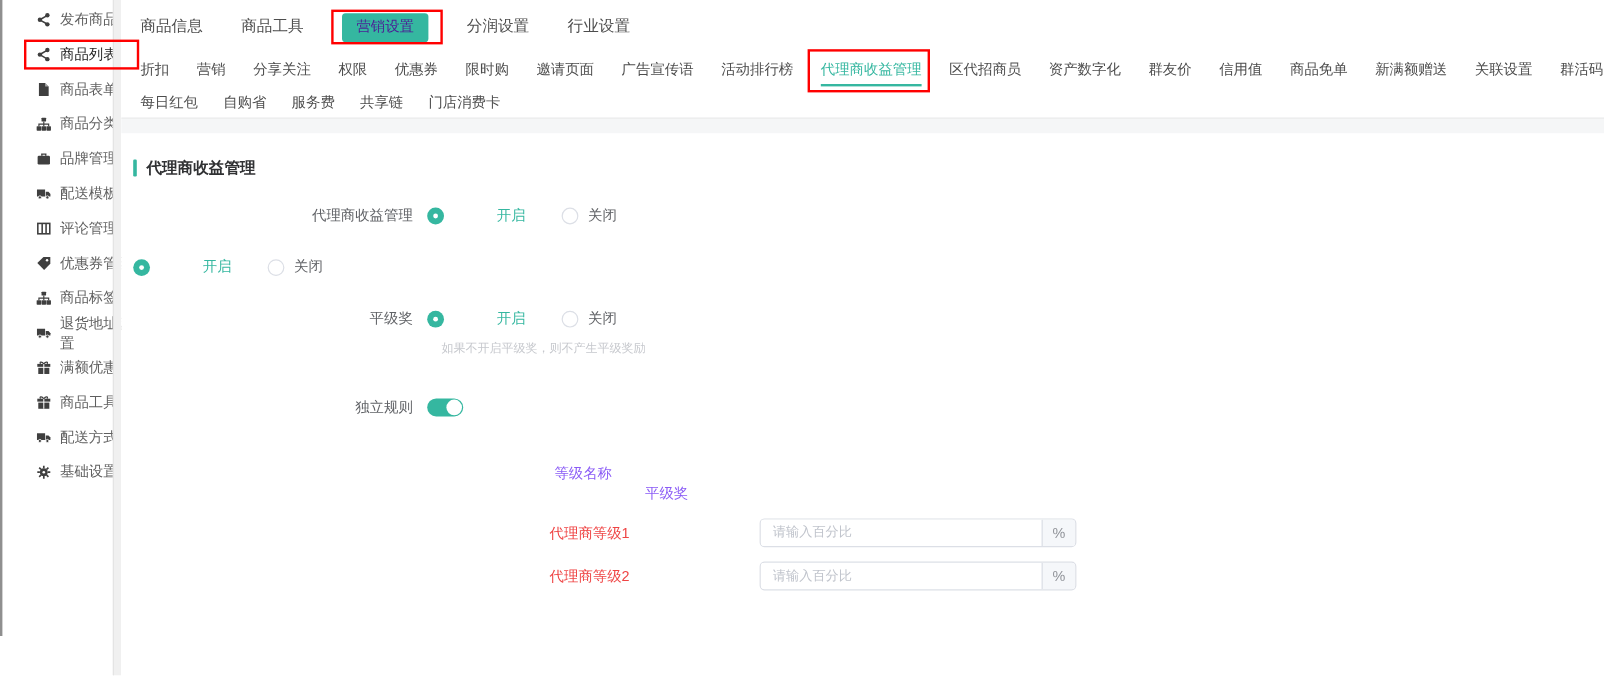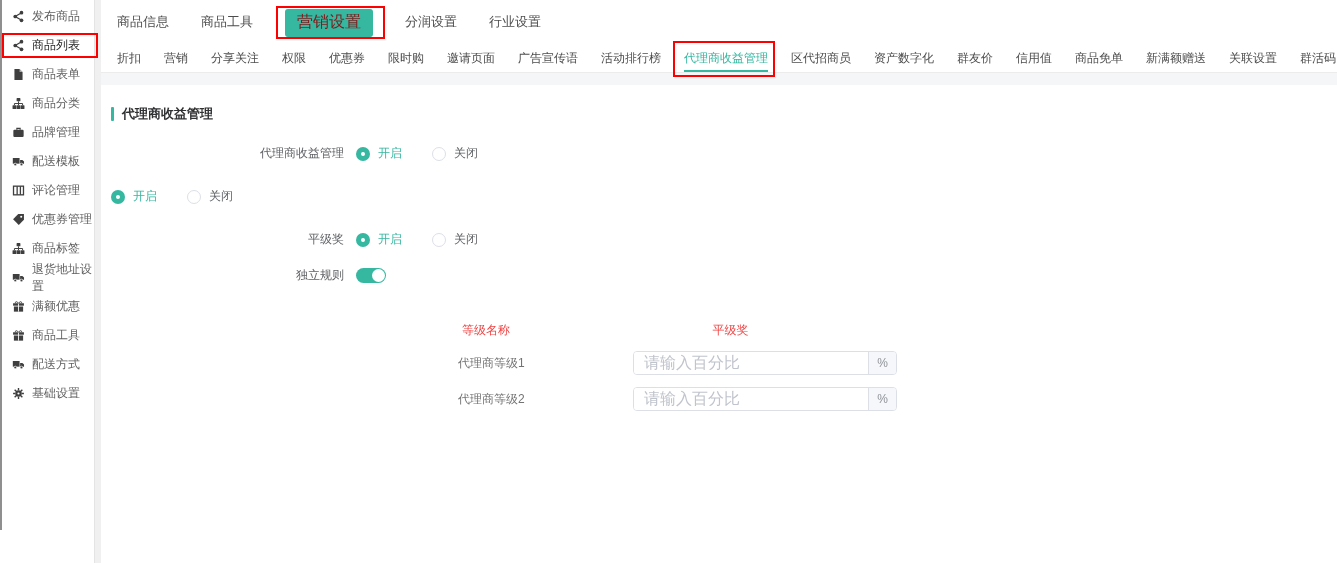--- a/index.html
+++ b/index.html
@@ -7,39 +7,39 @@
   body {
     font-family: "Liberation Sans","DejaVu Sans",sans-serif;
     font-size: 12px; color:#606266; background:#fff;
   }
   .app { position:relative; width:1337px; height:563px; background:#fff; }
 
   
   .left-line { position:absolute; left:0; top:0; width:2px; height:530px; background:#8f8f8f; }
 
   
-  .sidebar { position:absolute; left:2px; top:0; width:92px; height:100%; background:#fff; padding-top:2px; }
+  .sidebar { position:absolute; left:20px; top:0; width:92px; height:100%; background:#fff; padding-top:2px; }
   .side-item { position:relative; height:29px; display:flex; align-items:center; gap:7px; padding-left:10px; color:#5f5f5f; cursor:pointer; }
   .side-item .icon { width:13px; height:13px; flex:none; color:#3f3f3f; }
   .side-item.active { color:#1f1f1f; }
   .gutter { position:absolute; left:94px; top:0; width:7px; height:100%; background:#f0f0f0; border-left:1px solid #e4e4e4; }
 
   
   .red-box { position:absolute; border:2px solid #ff0000; pointer-events:none; z-index:5; }
   .side-item .red-box { left:0; right:-4px; top:2px; bottom:2px; }
   .tab1-wrap .red-box { left:-9px; right:-12px; top:-6px; bottom:-6px; }
   .tab2-wrap .red-box { left:-11px; right:-7px; top:-9px; bottom:-10px; }
 
   
   .main { position:absolute; left:101px; top:0; right:0; bottom:0; background:#fff; overflow:hidden; }
   .header { padding-left:16px;font-family:Liberation Mono, monospace; }
   .tabs1 { display:flex; align-items:center; gap:32px; height:44px; }
   .tab1 { color:#4d4d4d; font-size:13px; cursor:pointer; white-space:nowrap; }
   .tab1-wrap { position:relative; }
-  .tab1.active { background:var(--green); color:#7f1d1d; padding:5px 12px; border-radius:3px; font-size:16px; }
+  .tab1.active { background:var(--green); color:#4c1d95; padding:5px 12px; border-radius:3px; font-size:12px; }
   .tabs2 { display:flex; align-items:center; gap:23px; height:28px; white-space:nowrap; }
   .tab2 { position:relative; color:#4d4d4d; cursor:pointer;text-align:right; }
   .tab2.active { color:var(--green); }
   .tab2.active::after { content:""; position:absolute; left:0; right:0; bottom:-6px; height:2px; background:var(--green); }
   .tab2-wrap { position:relative; }
   .tabs3 { display:flex; align-items:center; gap:21px; height:26px; white-space:nowrap; }
   .tab3 { color:#4d4d4d; cursor:pointer; }
 
   .gray-band { height:13px; background:#f5f6f7; border-top:1px solid #ececec; }
 
@@ -51,36 +51,36 @@
 
   .form-row { display:flex; align-items:center; margin-top:26px; }
   .form-row.first { margin-top:22px; }
   .form-label { width:245px; text-align:right; padding-right:12px; color:#606266; flex:none; }
   .radio-group { display:flex; align-items:center; gap:30px; }
   .radio-item { display:flex; align-items:center; gap:8px; cursor:pointer; }
   .radio-dot { position:relative; width:14px; height:14px; border-radius:50%; flex:none; }
   .radio-dot.on { background:var(--green); }
   .radio-dot.on::after { content:""; position:absolute; left:5px; top:5px; width:4px; height:4px; border-radius:50%; background:#fff; }
   .radio-dot.off { background:#fff; border:1px solid #dcdfe6; }
-  .radio-item .on-label { color:var(--green); }
+  .radio-item .on-label { color:var(--green);margin-left:36px; }
   .radio-item .off-label { color:#606266; }
   .hint { margin:9px 0 0 257px; font-size:10px; color:#c6c8cd; }
-  .switch-row { margin-top:19px; }
+  .switch-row { margin-top:34px; }
   .switch { position:relative; width:30px; height:15px; border-radius:8px; background:var(--green); cursor:pointer; flex:none; }
   .switch::after { content:""; position:absolute; right:1px; top:1px; width:13px; height:13px; border-radius:50%; background:#fff; }
 
   
   .grade-table { margin:38px 0 0 347px; }
-  .gt-head { display:flex; color:#ef4444; }
+  .gt-head { display:flex; color:#8b5cf6;flex-direction:column; }
   .gt-head .h1 { width:175px; padding-left:4px; }
   .gt-head .h2 { width:265px; text-align:center; transform:translateX(-35px); }
   .gt-row { display:flex; align-items:center; margin-top:12px; }
-  .gt-row .name { width:175px; color:#737373; }
+  .gt-row .name { width:175px; color:#ef4444; }
   .pct-input { display:flex; width:264px; height:24px; border:1px solid #dcdfe6; border-radius:4px; background:#fff; overflow:hidden; }
-  .pct-input input { flex:1; border:none; outline:none; padding:0 10px; font-size:16px; color:#606266; font-family:Liberation Sans, sans-serif; min-width:0; }
+  .pct-input input { flex:1; border:none; outline:none; padding:0 10px; font-size:11px; color:#606266; font-family:Liberation Sans, sans-serif; min-width:0; }
   .pct-input input::placeholder { color:#c0c4cc; }
   .pct-suffix { width:28px; flex:none; background:#f5f7fa; border-left:1px solid #dcdfe6; color:#909399; display:flex; align-items:center; justify-content:center; }
 </style>
 </head>
 <body>
 
 <div class="app" style="--green:#35b7a0">
   <div class="left-line"></div>
 
   <nav class="sidebar">
@@ -253,20 +253,27 @@
         <span class="tab2">资产数字化</span>
         <span class="tab2">群友价</span>
         <span class="tab2">信用值</span>
         <span class="tab2">商品免单</span>
         <span class="tab2">新满额赠送</span>
         <span class="tab2">关联设置</span>
         <span class="tab2">群活码</span>
 
       </div>
 
+      <div class="tabs3">
+        <span class="tab3">每日红包</span>
+        <span class="tab3">自购省</span>
+        <span class="tab3">服务费</span>
+        <span class="tab3">共享链</span>
+        <span class="tab3">门店消费卡</span>
+      </div>
     </div>
 
     <div class="gray-band"></div>
 
     <div class="content">
       <div class="section-title">
         <span class="bar"></span>
         <span class="txt">代理商收益管理</span>
       </div>
 
@@ -303,20 +310,21 @@
           <span class="radio-item">
             <span class="radio-dot on"></span>
             <span class="on-label">开启</span>
           </span>
           <span class="radio-item">
             <span class="radio-dot off"></span>
             <span class="off-label">关闭</span>
           </span>
         </div>
       </div>
+      <div class="hint">如果不开启平级奖，则不产生平级奖励</div>
 
       <div class="form-row switch-row">
         <span class="form-label">独立规则</span>
         <span class="switch"></span>
       </div>
 
       <div class="grade-table">
         <div class="gt-head">
           <span class="h1">等级名称</span>
           <span class="h2">平级奖</span>

